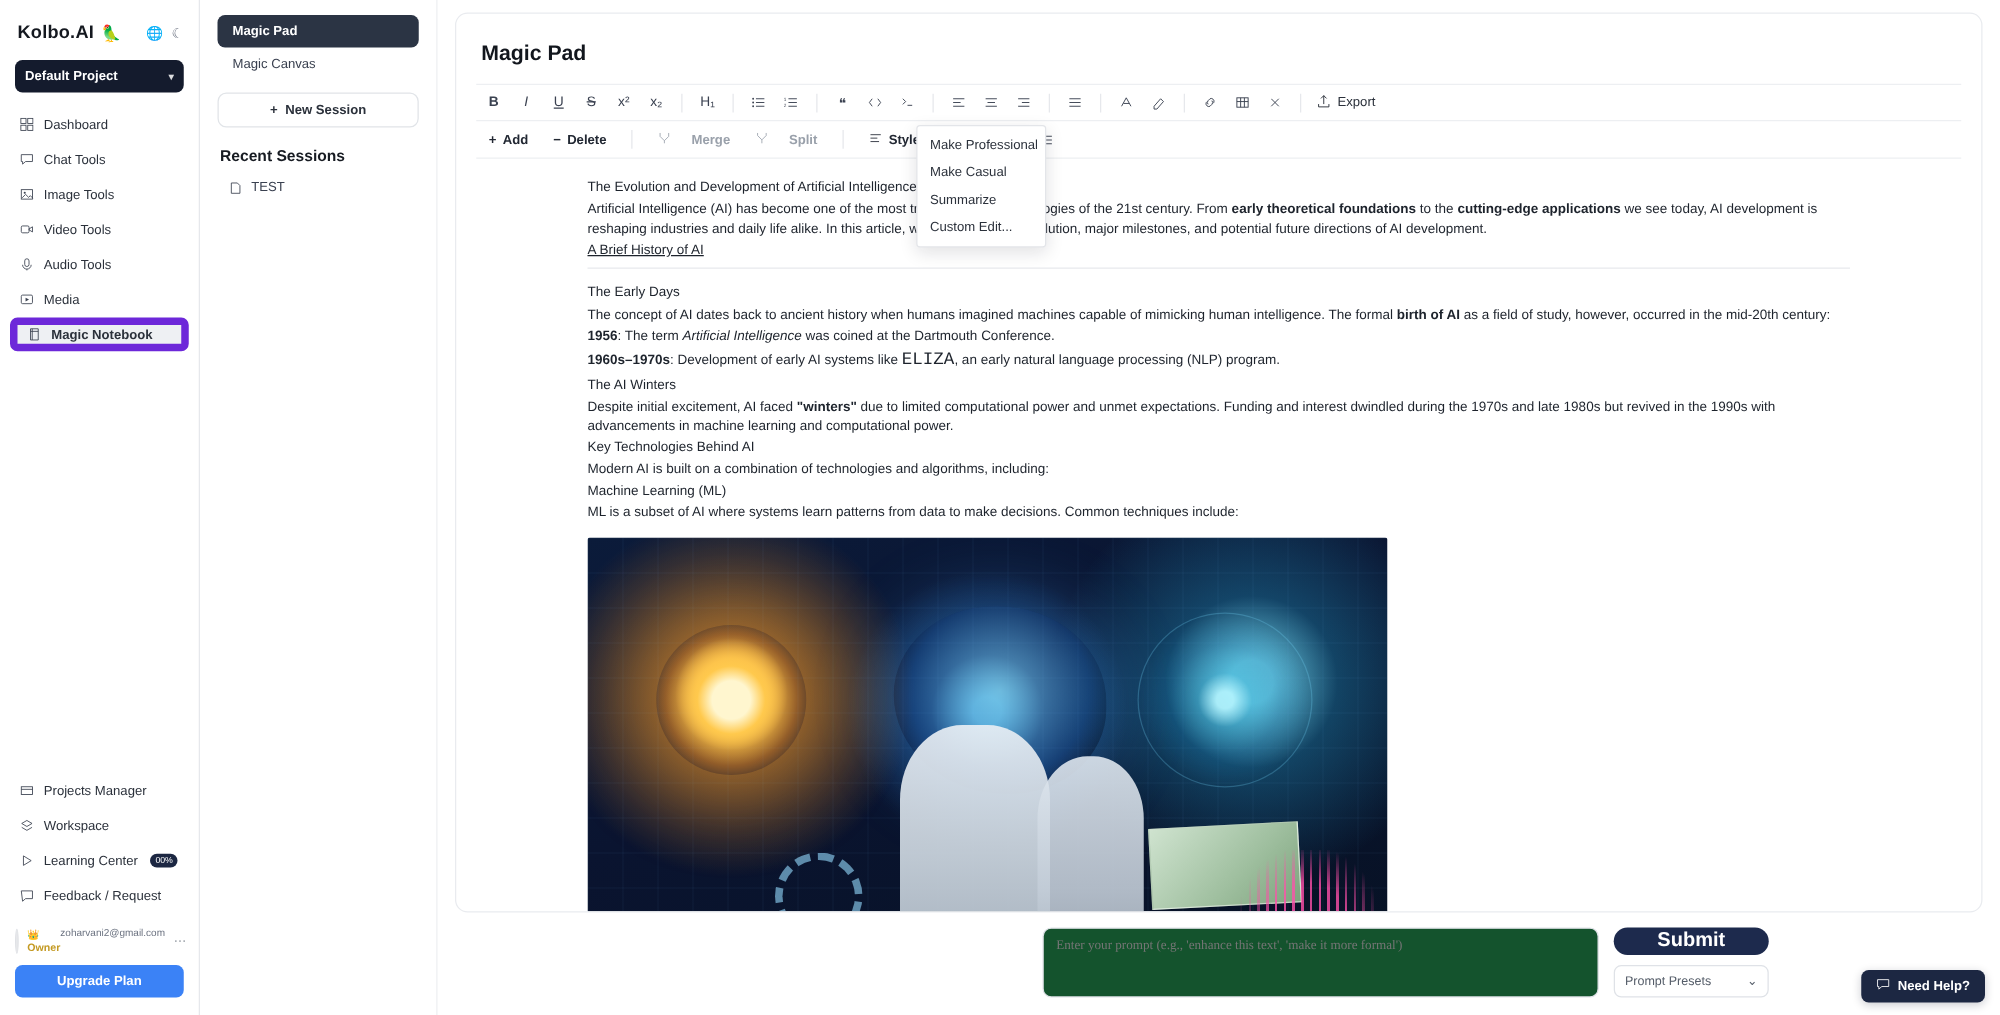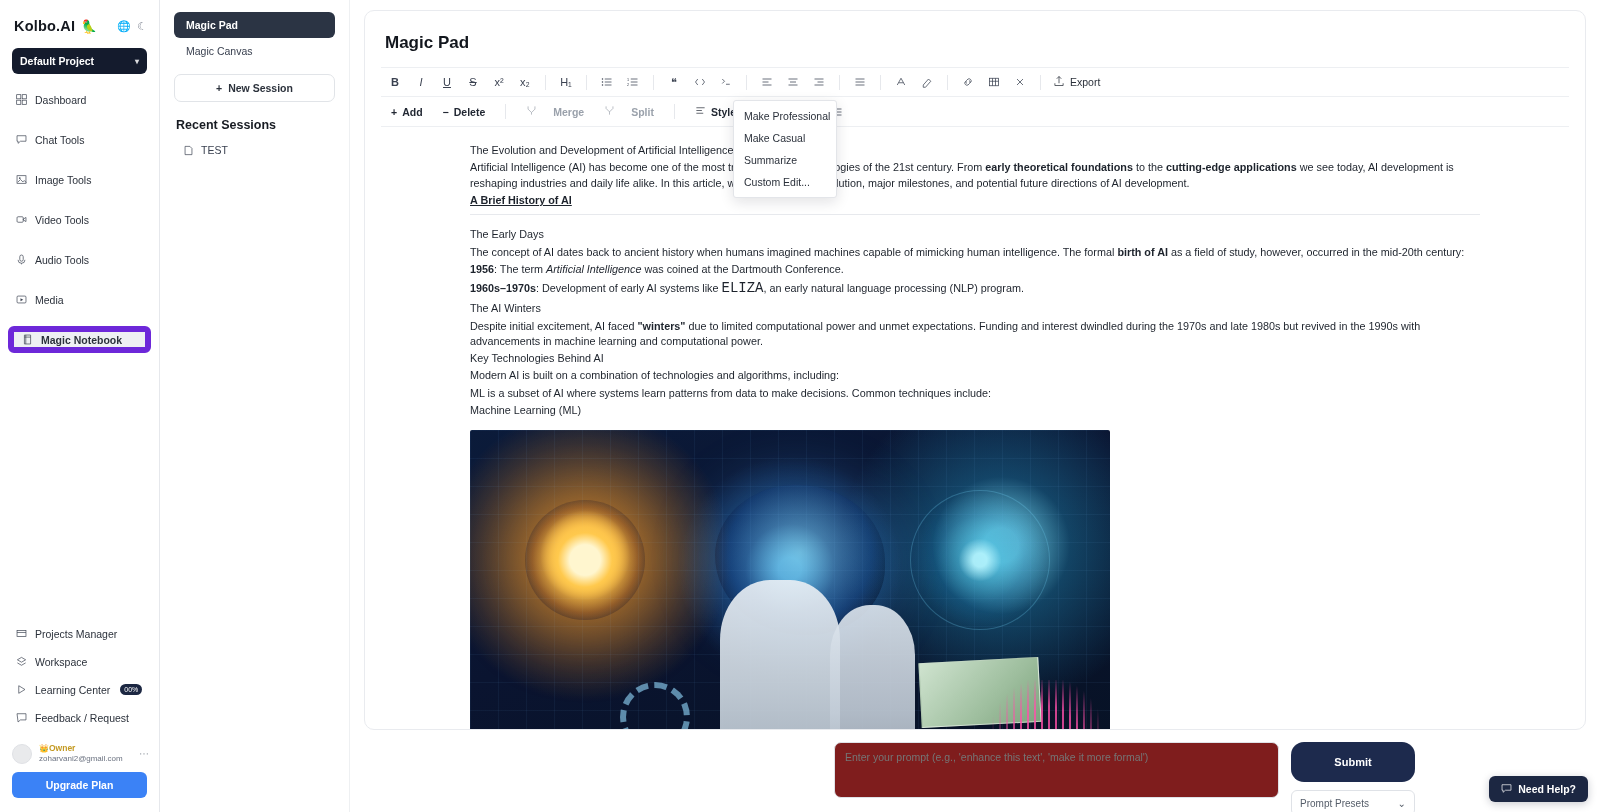--- a/index.html
+++ b/index.html
@@ -37,21 +37,21 @@
     color: #ffffff;
     border-radius: 6px;
     display: flex; align-items: center; justify-content: space-between;
     padding: 0 8px;
     font-size: 10.5px; font-weight: 600;
     cursor: pointer;
     gap: 40px;
   }
   .project-select .chev { font-size: 8px; opacity: .85; }
 
-  .nav { display: flex; flex-direction: column; gap: 13px; padding: 0 8px; }
+  .nav { display: flex; flex-direction: column; gap: 1px; padding: 0 8px; }
   .nav-item {
     display: flex; align-items: center; gap: 8px;
     height: 27px; padding: 0 7px;
     border-radius: 6px;
     font-size: 10.5px; color: #2b313b;
     cursor: pointer;
   }
   .nav-item.active { background: #eef0f3; border: 6px solid #6d28d9; font-weight: 600; }
   .nav-ico { width: 12px; height: 12px; display: inline-flex; align-items: center; justify-content: center; color: #3b4250; }
   .nav-ico svg { width: 11px; height: 11px; }
@@ -64,21 +64,21 @@
   }
 
   .user-row {
     display: flex; align-items: center; gap: 7px;
     padding: 6px 10px 4px 12px;
   }
   .avatar {
     width: 20px; height: 20px; border-radius: 50%;
     background: #e9eaec; border: 1px solid #dfe1e5;
   }
-  .user-meta { display: flex; flex-direction: column; line-height: 1.25; }
+  .user-meta { display: flex; line-height: 1.25; }
   .owner { font-size: 8.5px; color: #c49a23; font-weight: 700; }
   .owner .crown { font-size: 8px; }
   .user-mail { font-size: 8px; color: #6b7280; }
   .user-dots { margin-left: auto; font-size: 10px; color: #9aa0a8; cursor: pointer; }
 
   .upgrade-btn {
     margin: 4px 12px 14px 12px;
     height: 26px; border-radius: 6px;
     background: #3b82f6; color: #fff;
     font-size: 10.5px; font-weight: 600;
@@ -174,21 +174,21 @@
   }
 
   
   .doc-wrap { flex: 1; overflow: hidden; padding: 16px 0 0 0; }
   .doc {
     width: 1010px; margin: 0 auto;
     font-size: 10.8px; line-height: 1.42; color: #1d232c;
   }
   .doc p { margin: 0 0 2px 0; }
   .doc .hr { border: 0; border-bottom: 1px solid #e7e9ed; margin: 6px 0 12px 0; }
-  .doc .u-bold { font-weight: 700; text-decoration: underline; }
+  .doc .u-bold { font-weight: 400; text-decoration: underline; }
   .mono { font-family: "Liberation Mono", monospace; font-size: 14px; }
 
   
   .doc-img {
     width: 640px; height: 330px; margin-top: 12px;
     border-radius: 2px; position: relative; overflow: hidden;
     background:
       radial-gradient(circle at 18% 38%, rgba(255,196,80,.95) 0 5%, rgba(255,150,30,.45) 8%, rgba(10,22,45,0) 26%),
       radial-gradient(circle at 50% 42%, rgba(90,200,255,.75) 0 3%, rgba(40,130,220,.35) 12%, rgba(8,20,42,0) 30%),
       radial-gradient(circle at 83% 35%, rgba(120,230,255,.8) 0 3%, rgba(40,180,230,.3) 12%, rgba(8,20,42,0) 28%),
@@ -246,29 +246,29 @@
 
   
   .promptbar {
     position: absolute; left: 14px; right: 14px; bottom: 4px;
     height: 66px; display: flex; align-items: flex-start; gap: 12px;
     padding-left: 470px;
   }
   .prompt-box {
     width: 445px; height: 56px;
     border: 1px solid #dfe2e7; border-radius: 7px;
-    background: #7f1d1d; padding: 8px 10px;
+    background: #14532d; padding: 8px 10px;
     font-size: 10.5px; color: #9aa1ab;
     resize: none; outline: none;
-    font-family: Liberation Sans, sans-serif;
+    font-family: Liberation Serif, serif;
   }
   .prompt-right { display: flex; flex-direction: column; gap: 8px; width: 124px; }
   .submit-btn {
-    height: 40px; border-radius: 13px; background: #1d2a4d; color: #fff;
-    font-size: 11px; font-weight: 700;
+    height: 22px; border-radius: 13px; background: #1d2a4d; color: #fff;
+    font-size: 16px; font-weight: 700;
     display: flex; align-items: center; justify-content: center; cursor: pointer;
   }
   .presets {
     height: 26px; border: 1px solid #dfe2e7; border-radius: 6px; background: #fff;
     display: flex; align-items: center; justify-content: space-between;
     padding: 0 8px; font-size: 10px; color: #555d69; cursor: pointer;
   }
 
   .help-btn {
     position: absolute; right: 12px; bottom: 10px;
@@ -606,22 +606,22 @@
           </p>
           <p>
             <b>1960s–1970s</b><span>: Development of early AI systems like </span><span class="mono">ELIZA</span><span>, an early natural language processing (NLP) program.</span>
           </p>
           <p>The AI Winters</p>
           <p>
             <span>Despite initial excitement, AI faced </span><b>"winters"</b><span> due to limited computational power and unmet expectations. Funding and interest dwindled during the 1970s and late 1980s but revived in the 1990s with advancements in machine learning and computational power.</span>
           </p>
           <p>Key Technologies Behind AI</p>
           <p>Modern AI is built on a combination of technologies and algorithms, including:</p>
+          <p>Machine Learning (ML)</p>
           <p>ML is a subset of AI where systems learn patterns from data to make decisions. Common techniques include:</p>
-          <p>Machine Learning (ML)</p>
 
           <div class="doc-img">
             <div class="gridlines"></div>
             <div class="sunburst"></div>
             <div class="brain"></div>
             <div class="eye"></div>
             <div class="robot"></div>
             <div class="robot2"></div>
             <div class="money"></div>
             <div class="gears"></div>

